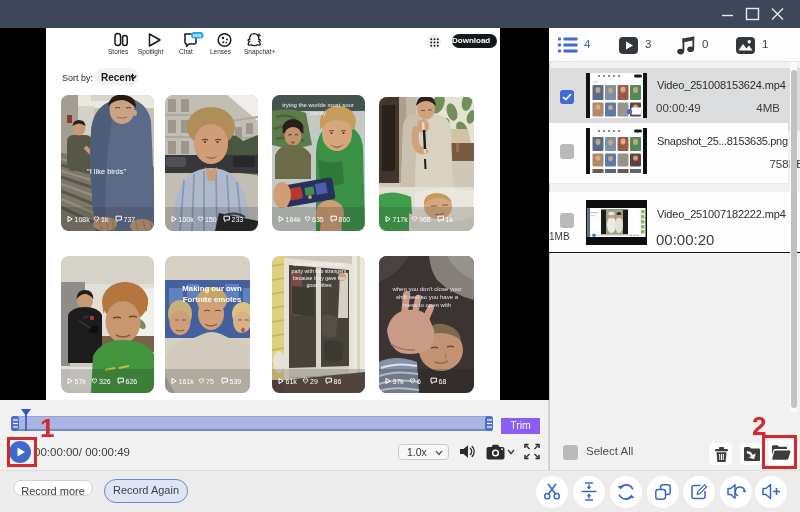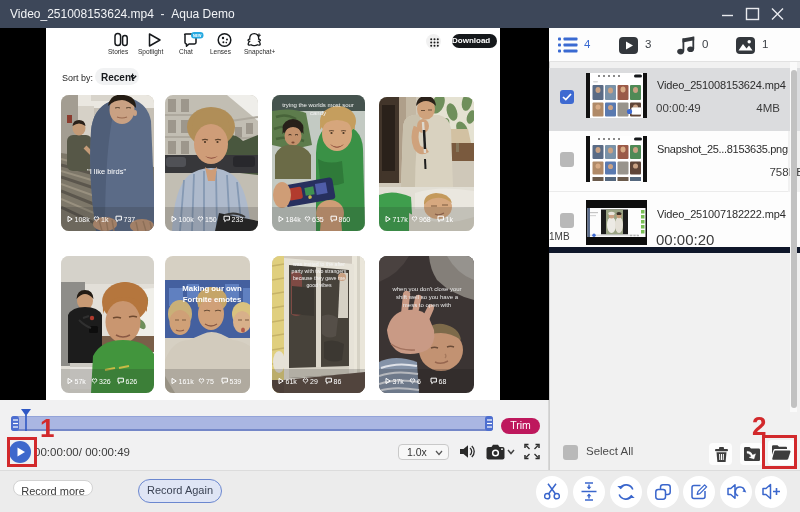--- a/index.html
+++ b/index.html
@@ -5,21 +5,20 @@
   * { margin:0; padding:0; box-sizing:border-box; }
   html,body { width:800px; height:512px; overflow:hidden; }
   body { font-family:"Liberation Sans", sans-serif; position:relative; background:#ececec; }
   .abs { position:absolute; }
   svg { display:block; }
 </style>
 </head>
 <body>
 
 <div class="abs" style="left:0;top:0;width:800px;height:28px;background:#3d4759;">
-  <div class="abs" style="left:10px;top:7px;font-size:12px;color:#f2f4f7;">Video_251008153624.mp4&nbsp;&nbsp;-&nbsp;&nbsp;Aqua Demo</div>
   <svg class="abs" style="left:718px;top:6px;" width="72" height="16" viewBox="0 0 72 16">
     <line x1="4" y1="9.5" x2="15" y2="9.5" stroke="#e8eaee" stroke-width="1.4"></line>
     <rect x="28.5" y="2.5" width="12" height="11" fill="none" stroke="#e8eaee" stroke-width="1.4"></rect>
     <path d="M54 2.5 L65 13.5 M65 2.5 L54 13.5" stroke="#e8eaee" stroke-width="1.4"></path>
   </svg>
 </div>
 
 <div class="abs" style="left:0;top:28px;width:549px;height:372px;background:#000;"></div>
 
 <div id="vc" class="abs" style="left:46px;top:28px;width:454px;height:372px;background:#fff;overflow:hidden;">
@@ -417,21 +416,21 @@
   <line x1="0" y1="1" x2="5" y2="1" stroke="#fff" stroke-width="1.2"></line>
   <line x1="0" y1="4.5" x2="5" y2="4.5" stroke="#fff" stroke-width="1.2"></line>
   <line x1="0" y1="8" x2="5" y2="8" stroke="#fff" stroke-width="1.2"></line>
 </svg>
 
 <svg class="abs" style="left:20px;top:408px;" width="12" height="24" viewBox="0 0 12 24">
   <path d="M1 1 L11 1 L6 8 Z" fill="#2f58c4"></path>
   <line x1="6" y1="7" x2="6" y2="23" stroke="#2f58c4" stroke-width="1.6"></line>
 </svg>
 
-<div class="abs" style="left:501px;top:418px;width:39px;height:16px;background:#be185d;border-radius:8px;color:#fff;font-size:10.5px;text-align:center;line-height:15px;">Trim</div>
+<div class="abs" style="left:501px;top:418px;width:39px;height:16px;background:#8b5cf6;border-radius:0;color:#fff;font-size:10.5px;text-align:center;line-height:15px;">Trim</div>
 
 <div class="abs" style="left:9px;top:441px;width:22px;height:22px;border-radius:50%;background:#3e68cc;"></div>
 <svg class="abs" style="left:9px;top:441px;" width="22" height="22" viewBox="0 0 22 22">
   <path d="M8.5 6.5 L16 11 L8.5 15.5 Z" fill="#fff"></path>
 </svg>
 
 <div class="abs" style="left:34px;top:446px;font-size:11.5px;color:#3c3c3c;">00:00:00/ 00:00:49</div>
 
 <div class="abs" style="left:398px;top:443.5px;width:51px;height:16px;background:#f7f7f7;border:1px solid #c9c9c9;border-radius:4px;">
   <div class="abs" style="left:8px;top:1.5px;font-size:10.5px;color:#333;">1.0x</div>
@@ -464,21 +463,21 @@
   </g>
   <g stroke="#2a2a2a" stroke-width="1.2">
     <line x1="2" y1="2.5" x2="5.5" y2="6"></line>
     <line x1="14" y1="2.5" x2="10.5" y2="6"></line>
     <line x1="14" y1="14.5" x2="10.5" y2="11"></line>
     <line x1="2" y1="14.5" x2="5.5" y2="11"></line>
   </g>
 </svg>
 
 <div class="abs" style="left:13px;top:479.5px;width:80px;height:16px;background:#fff;border:1px solid #d2d2d2;border-radius:12px;font-size:11px;color:#3a3a3a;text-align:center;line-height:21px;">Record more</div>
-<div class="abs" style="left:104px;top:479px;width:84px;height:24px;background:#dfe5f5;border:1.5px solid #6b87cf;border-radius:12px;font-size:11px;color:#3b4354;text-align:center;line-height:21px;margin-left:34px;">Record Again</div>
+<div class="abs" style="left:104px;top:479px;width:84px;height:24px;background:#dfe5f5;border:1.5px solid #6b87cf;border-radius:12px;font-size:11px;color:#3b4354;text-align:center;line-height:21px;">Record Again</div>
 
 <div class="abs" style="left:549px;top:28px;width:251px;height:442px;background:#f1f1f1;border-left:1px solid #cfcfcf;"></div>
 <div id="tabbar" class="abs" style="left:549px;top:28px;width:251px;height:34px;background:#fdfdfd;border-bottom:1px solid #e2e2e2;">
   <svg class="abs" style="left:9px;top:9px;" width="20" height="16" viewBox="0 0 20 16">
     <g fill="#3a6ad2">
       <rect x="0" y="0.5" width="3" height="3" rx="0.8"></rect>
         <rect x="5.5" y="0.5" width="14" height="3" rx="0.8"></rect>
       <rect x="0" y="6.5" width="3" height="3" rx="0.8"></rect>
         <rect x="5.5" y="6.5" width="14" height="3" rx="0.8"></rect>
       <rect x="0" y="12.5" width="3" height="3" rx="0.8"></rect>
@@ -548,21 +547,21 @@
           </g>
           <rect x="45.5" y="34.5" width="10" height="7" rx="1" fill="#fff" stroke="#d8d8d8" stroke-width="0.4"></rect>
           <circle cx="43.5" cy="38.5" r="2.6" fill="#3e6ad1"></circle>
         </svg>
       </div>
     <div class="abs" style="left:108px;top:11px;font-size:11px;letter-spacing:-0.15px;color:#2c2c2c;">Video_251008153624.mp4</div>
     <div class="abs" style="left:107px;top:34px;font-size:11.5px;color:#3c3c3c;">00:00:49</div>
     <div class="abs" style="left:0;top:34px;width:231px;font-size:11.5px;color:#3c3c3c;text-align:right;">4MB</div>
   </div>
 
-  <div class="abs" style="left:0;top:69px;width:239px;height:60.5px;background:#fdfdfd;border-bottom:1px solid #ebebeb;">
+  <div class="abs" style="left:0;top:61px;width:239px;height:60.5px;background:#fdfdfd;border-bottom:1px solid #ebebeb;">
     <div class="abs" style="left:10.5px;top:21px;width:14.5px;height:14.5px;border-radius:3px;background:#b9b9b9;"></div>
     <div class="abs" style="left:37px;top:5px;width:61px;height:46px;">
         <svg width="61" height="46" viewBox="0 0 61 46">
           <rect width="61" height="46" fill="#fff"></rect>
           <rect x="0" y="0" width="4" height="46" fill="#111"></rect>
           <rect x="57" y="0" width="4" height="46" fill="#111"></rect>
           <g fill="#8a8a8a">
             <rect x="12" y="2" width="2" height="2"></rect>
             <rect x="17" y="2" width="2" height="2"></rect>
             <rect x="22" y="2" width="2" height="2"></rect>
@@ -594,21 +593,21 @@
           <g fill="#55687e">
             <rect x="19" y="41" width="11" height="4"></rect>
             <rect x="44" y="41" width="11" height="4"></rect>
           </g>
         </svg>
       </div>
     <div class="abs" style="left:108px;top:12px;font-size:11px;letter-spacing:-0.3px;color:#2c2c2c;">Snapshot_25...8153635.png</div>
     <div class="abs" style="left:0;top:35px;width:231px;font-size:11.5px;color:#3c3c3c;text-align:right;margin-left:24px;">758KB</div>
   </div>
 
-  <div class="abs" style="left:0;top:130px;width:251px;height:60.5px;background:#fdfdfd;border-bottom:6px solid #0f172a;">
+  <div class="abs" style="left:0;top:130px;width:251px;height:60.5px;background:#fdfdfd;border-bottom:1px solid #0f172a;">
     <div class="abs" style="left:10.5px;top:21px;width:14.5px;height:14.5px;border-radius:3px;background:#b9b9b9;"></div>
     <div class="abs" style="left:37px;top:8px;width:61px;height:45px;">
         <svg width="61" height="45" viewBox="0 0 61 45">
           <rect width="61" height="45" fill="#0e0e0e"></rect>
           <rect x="1.5" y="8" width="58" height="29" fill="#fdfdfd"></rect>
           <rect x="1.5" y="8" width="2.5" height="29" fill="#5a6b8a"></rect>
           <rect x="4" y="12" width="8" height="1.2" fill="#c5c5c5"></rect>
           <rect x="4" y="15" width="6" height="1.2" fill="#d5d5d5"></rect>
           <rect x="15" y="9.5" width="27" height="25" fill="#1c1c1c"></rect>
           <rect x="20" y="9.5" width="17" height="25" fill="#9aa384"></rect>

